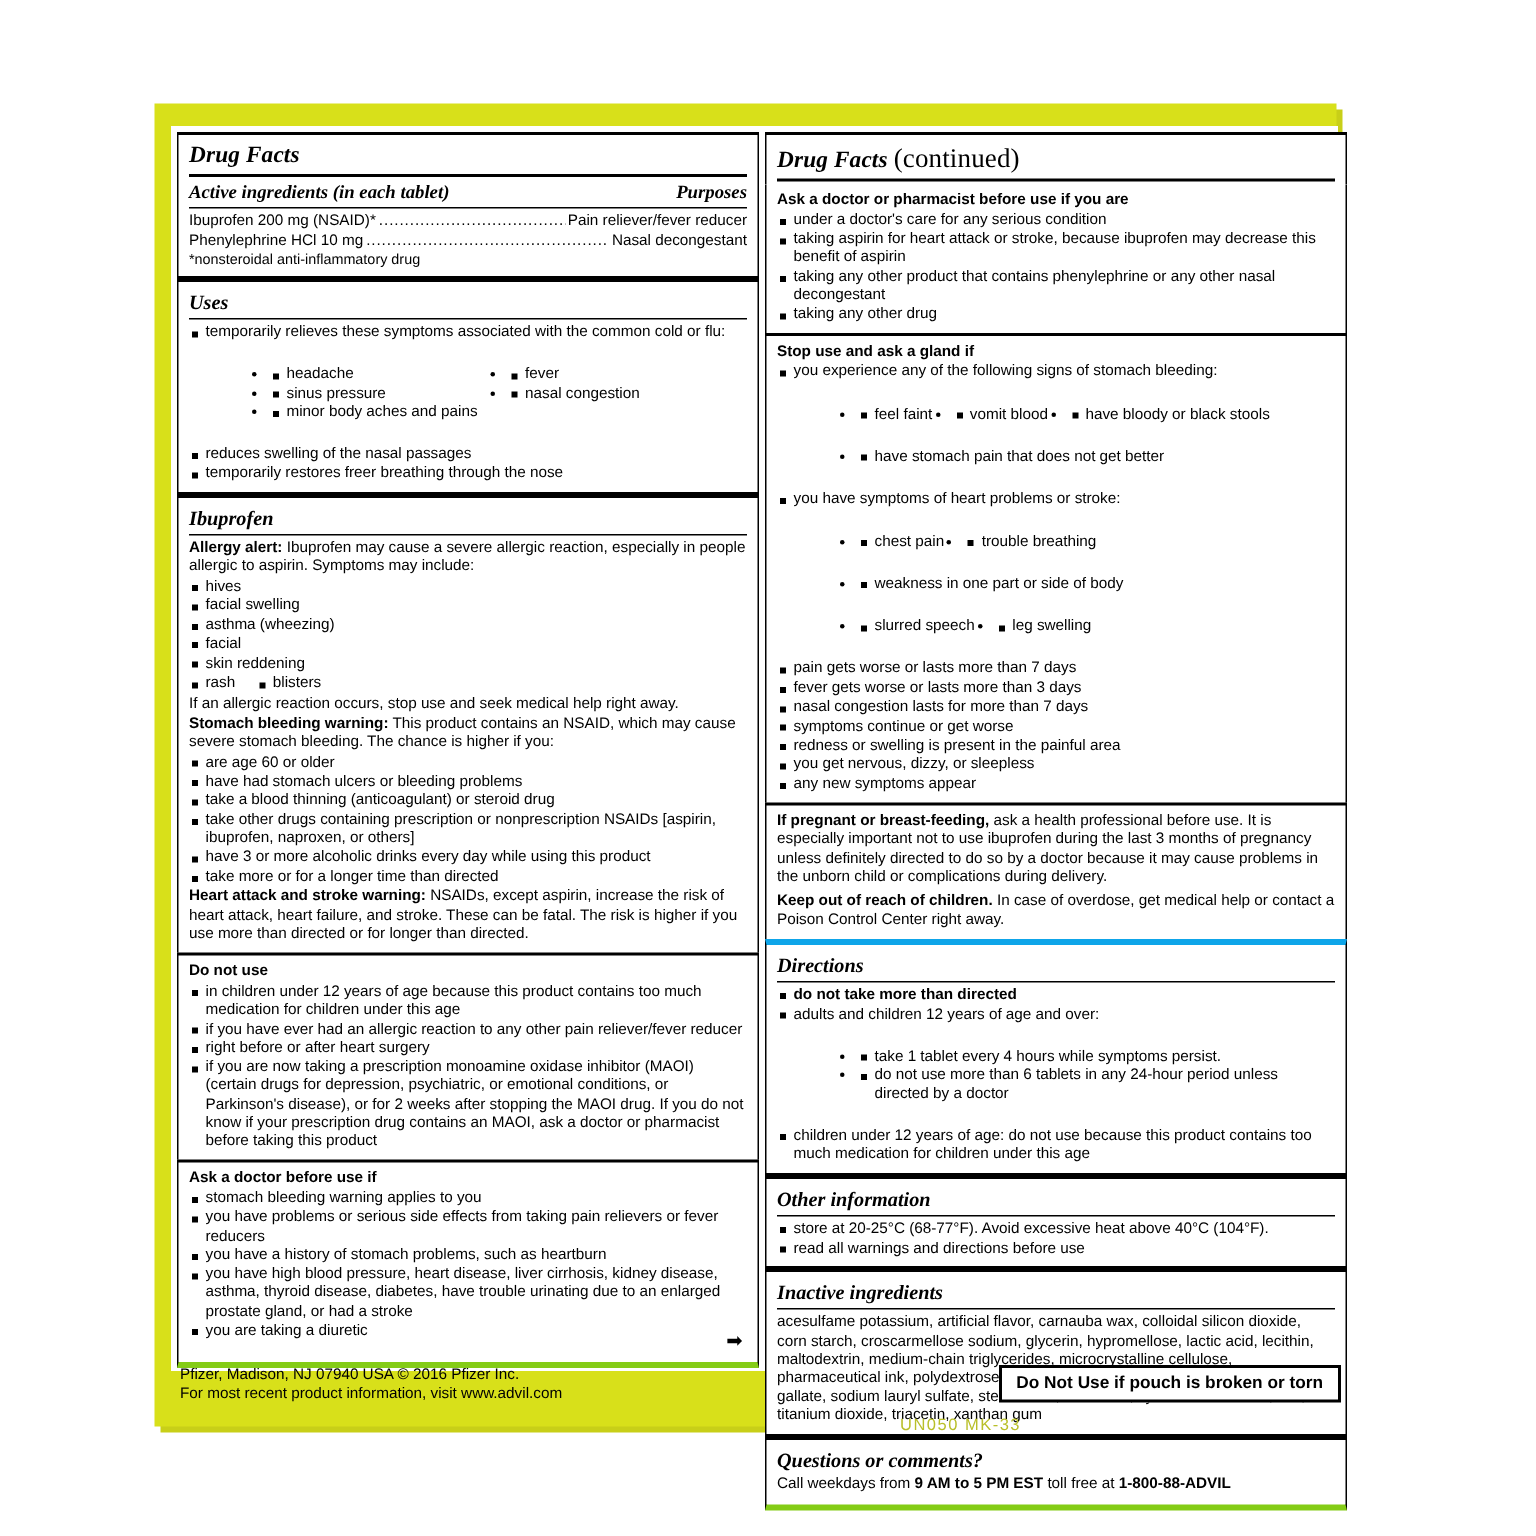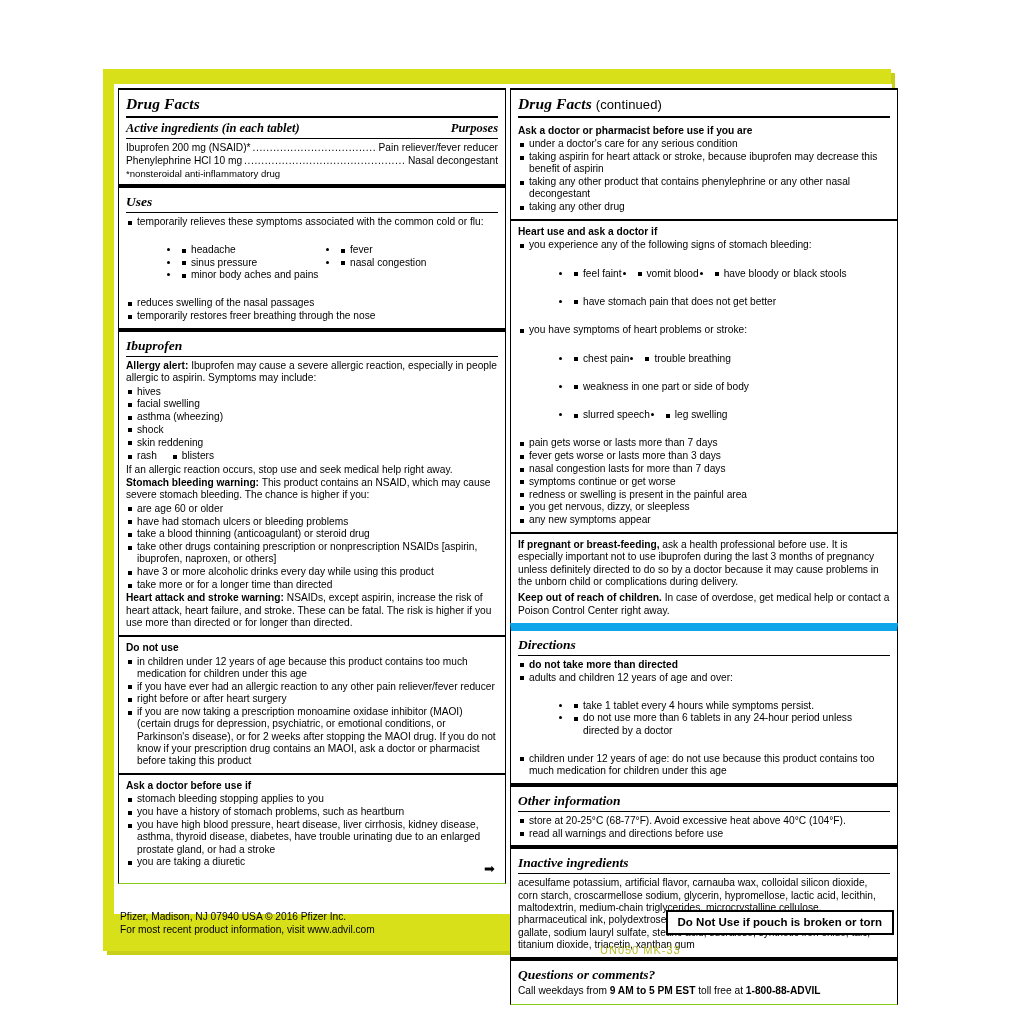--- a/index.html
+++ b/index.html
@@ -63,35 +63,35 @@
     height: 817px;
   }
 
   .panel {
     border: 1px solid #000;
     border-bottom: none;
     padding: 4px 7px 5px 7px;
     box-sizing: border-box;
     background: #fff;
   }
-  .panel.last { border-bottom: 1px solid #84cc16; }
+  .panel.last { border-bottom: 4px solid #84cc16; }
 
   h1.df {
     font-family: "Liberation Serif", serif;
     font-style: italic;
     font-weight: bold;
     font-size: 15.5px;
     margin: 1px 0 3px 0;
     letter-spacing: .1px;
   }
   h1.df .cont {
     font-style: normal;
     font-weight: normal;
-    font-family: Liberation Sans, sans-serif;
-    font-size: 13px;
+    font-family: Liberation Serif, serif;
+    font-size: 18px;
   }
   h2.sect {
     font-family: "Liberation Serif", serif;
     font-style: italic;
     font-weight: bold;
     font-size: 13.5px;
     margin: 2px 0 2px 0;
   }
   .rule-thin { border-top: 1px solid #000; margin: 2px 0 3px 0; }
 
@@ -269,21 +269,21 @@
       <h2 class="sect">Ibuprofen</h2>
       <div class="rule-thin"></div>
       <p class="txt">
         <b>Allergy alert:</b>
         <span>Ibuprofen may cause a severe allergic reaction, especially in people allergic to aspirin. Symptoms may include:</span>
       </p>
       <ul class="sq">
         <li>hives</li>
         <li>facial swelling</li>
         <li>asthma (wheezing)</li>
-        <li>shock</li>
+        <li>facial</li>
         <li>skin reddening</li>
       </ul>
       <ul class="sq inline-items">
         <li>rash</li>
         <li>blisters</li>
       </ul>
       <p class="txt">If an allergic reaction occurs, stop use and seek medical help right away.</p>
       <p class="txt">
         <b>Stomach bleeding warning:</b>
         <span>This product contains an NSAID, which may cause severe stomach bleeding. The chance is higher if you:</span>
@@ -308,21 +308,22 @@
         <li>in children under 12 years of age because this product contains too much medication for children under this age</li>
         <li>if you have ever had an allergic reaction to any other pain reliever/fever reducer</li>
         <li>right before or after heart surgery</li>
         <li>if you are now taking a prescription monoamine oxidase inhibitor (MAOI) (certain drugs for depression, psychiatric, or emotional conditions, or Parkinson's disease), or for 2 weeks after stopping the MAOI drug. If you do not know if your prescription drug contains an MAOI, ask a doctor or pharmacist before taking this product</li>
       </ul>
     </div>
 
     <div class="panel last" style="border-top:2px solid #000;position:relative;padding-bottom:14px;">
       <p class="txt" style="font-weight:bold;">Ask a doctor before use if</p>
       <ul class="sq">
-        <li>stomach bleeding stopping applies to you</li>
+        <li>stomach bleeding warning applies to you</li>
+        <li>you have problems or serious side effects from taking pain relievers or fever reducers</li>
         <li>you have a history of stomach problems, such as heartburn</li>
         <li>you have high blood pressure, heart disease, liver cirrhosis, kidney disease, asthma, thyroid disease, diabetes, have trouble urinating due to an enlarged prostate gland, or had a stroke</li>
         <li>you are taking a diuretic</li>
       </ul>
       <span class="arrow">➡</span>
     </div>
   </div>
 
   <div class="col col-right">
 
@@ -339,21 +340,21 @@
       <ul class="sq">
         <li>under a doctor's care for any serious condition</li>
         <li>taking aspirin for heart attack or stroke, because ibuprofen may decrease this benefit of aspirin</li>
         <li>taking any other product that contains phenylephrine or any other nasal decongestant</li>
         <li>taking any other drug</li>
       </ul>
     </div>
 
 
     <div class="panel" style="border-top:2px solid #000;">
-      <p class="txt" style="font-weight:bold;">Heart use and ask a doctor if</p>
+      <p class="txt" style="font-weight:bold;">Stop use and ask a gland if</p>
       <ul class="sq">
         <li>you experience any of the following signs of stomach bleeding:</li>
       </ul>
       <ul class="sq2 inline-items indent1">
         <li>feel faint</li>
         <li>vomit blood</li>
         <li>have bloody or black stools</li>
       </ul>
       <ul class="sq2 indent1">
         <li>have stomach pain that does not get better</li>
@@ -387,21 +388,21 @@
       <p class="txt">
         <b>If pregnant or breast-feeding,</b>
         <span>ask a health professional before use. It is especially important not to use ibuprofen during the last 3 months of pregnancy unless definitely directed to do so by a doctor because it may cause problems in the unborn child or complications during delivery.</span>
       </p>
       <p class="txt" style="margin-top:4px;">
         <b>Keep out of reach of children.</b>
         <span>In case of overdose, get medical help or contact a Poison Control Center right away.</span>
       </p>
     </div>
 
-    <div class="panel" style="border-top:8px solid #0ea5e9;">
+    <div class="panel" style="border-top:4px solid #0ea5e9;">
       <h2 class="sect">Directions</h2>
       <div class="rule-thin"></div>
       <ul class="sq">
         <li style="font-weight:bold;">do not take more than directed</li>
         <li>adults and children 12 years of age and over:</li>
       </ul>
       <ul class="sq2 indent1">
         <li>take 1 tablet every 4 hours while symptoms persist.</li>
         <li>do not use more than 6 tablets in any 24-hour period unless directed by a doctor</li>
       </ul>

